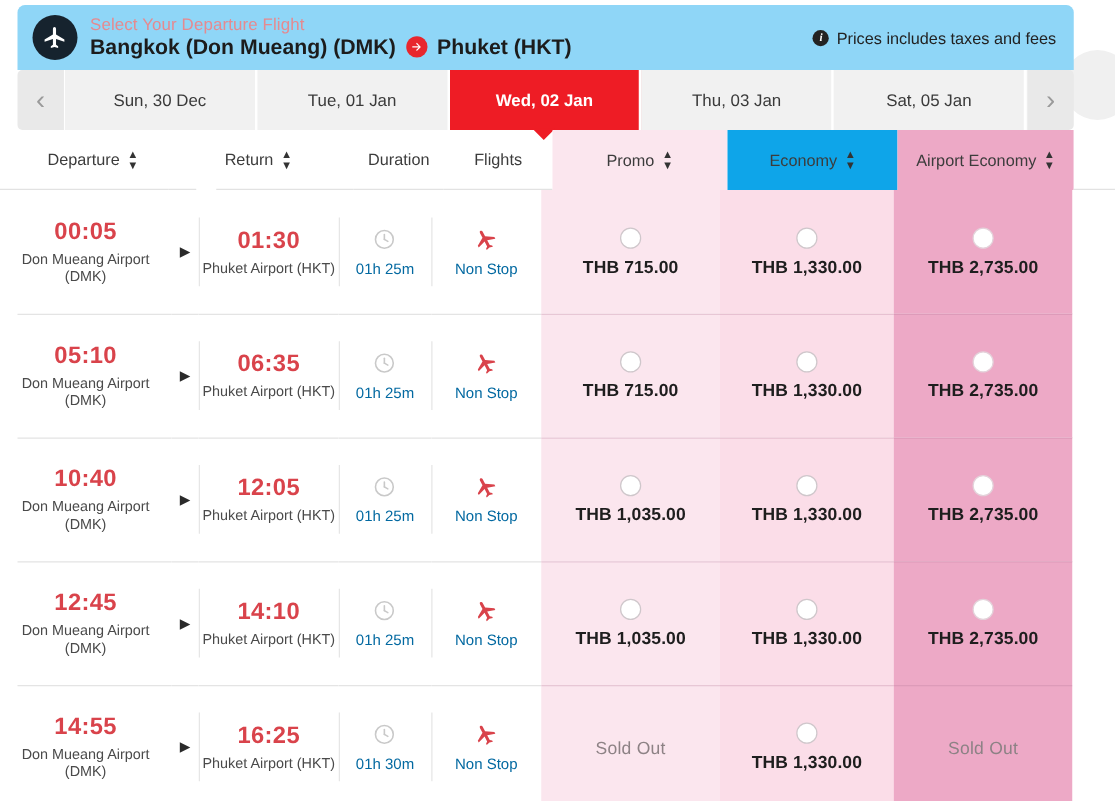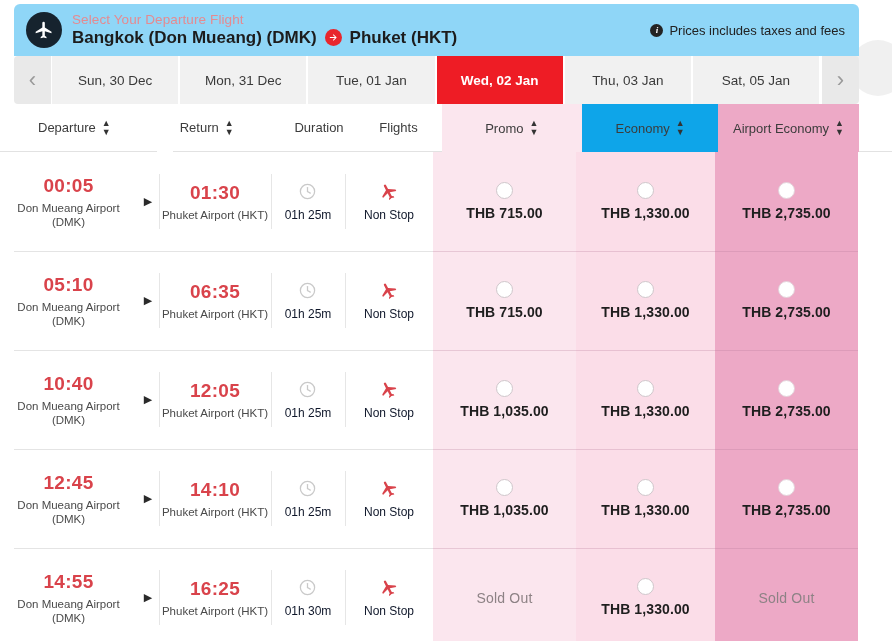--- a/index.html
+++ b/index.html
@@ -145,21 +145,21 @@
     background: rgba(180,120,150,.28);
   }
 
   .timecell { display:flex; flex-direction:column; align-items:center; line-height:1.25; }
   .time { font-size: 19px; font-weight: bold; color: #d9434b; letter-spacing:.3px; }
   .apt  { font-size: 11.5px; color: #4a4a4a; text-align:center; margin-top:3px; }
   .vline { position:absolute; left:0; top:22px; bottom:22px; width:1px; background:#e6e6e6; }
   .row-arrow { color:#2a2a2a; font-size: 11px; }
 
   .stackcell { display:flex; flex-direction:column; align-items:center; }
-  .stackcell .lbl { font-size: 12px; color: #0f172a; margin-top: 7px; }
+  .stackcell .lbl { font-size: 12px; color: #0369a1; margin-top: 7px; }
   .clock-ic { width:19px; height:19px; }
   .clock-ic circle { fill:none; stroke:#c9c9c9; stroke-width:1.6; }
   .clock-ic line { stroke:#c9c9c9; stroke-width:1.6; stroke-linecap:round; }
   .plane-ic { width: 19px; height: 19px; fill:#d9434b; transform: rotate(-28deg); }
 
   .farecell { display:flex; flex-direction:column; align-items:center; cursor:pointer; }
   .radio {
     width: 17px; height: 17px; border-radius: 50%;
     background: #ffffff; border: 1px solid #cfc7cb; margin-bottom: 6px;
   }
@@ -197,23 +197,20 @@
       <span>Prices includes taxes and fees</span>
     </div>
   </div>
 
   <div class="tabs">
     <div class="tab-arrow left">‹</div>
     <div class="tab">
         <span>Sun, 30 Dec</span>
       </div>
     <div class="tab">
-        <span>Mon, 31 Dec</span>
-      </div>
-    <div class="tab">
         <span>Tue, 01 Jan</span>
       </div>
     <div class="tab active">
         <span>Wed, 02 Jan</span>
       </div>
     <div class="tab">
         <span>Thu, 03 Jan</span>
       </div>
     <div class="tab">
         <span>Sat, 05 Jan</span>

